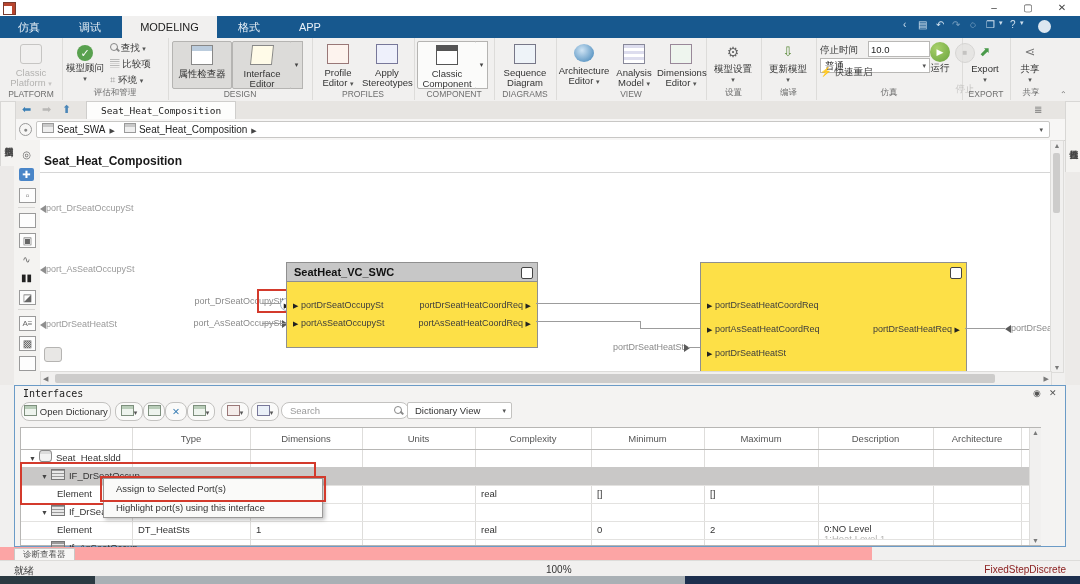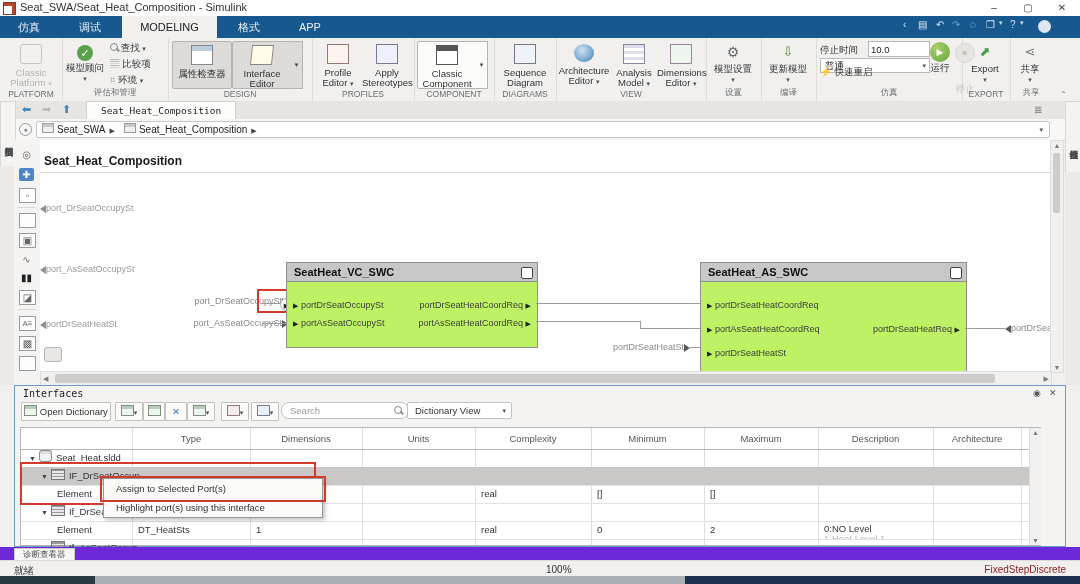--- a/index.html
+++ b/index.html
@@ -60,40 +60,40 @@
   .psep{position:absolute;left:4px;width:17px;border-top:1px solid #d8d7d5;}
   
   #canvas{left:40px;top:140px;width:1010px;height:231px;background:#fff;overflow:hidden;}
   #canvastitle{left:4px;top:14px;font-size:12px;font-weight:bold;color:#1a1a1a;}
   #titleline{left:0;top:32px;width:1010px;border-top:1px solid #d6d6d6;}
   .extport{font-size:9px;color:#9a9a9a;white-space:nowrap;}
   .pbadge{display:inline-block;width:0;height:0;border-top:4px solid transparent;border-bottom:4px solid transparent;
           border-right:6px solid #8f8f8f;vertical-align:middle;}
   .pbadge.dark{border-right-color:#5a5a5a;}
   .pbadge.flip{border-right:none;border-left:6px solid #5a5a5a;}
-  .block{position:absolute;background:#bef264;border:1px solid #8f8f8f;}
+  .block{position:absolute;background:#fde047;border:1px solid #8f8f8f;}
   .blockhead{position:absolute;left:0;right:0;top:0;height:19px;background:#c7c7c7;border-bottom:1px solid #8f8f8f;
              line-height:19px;font-weight:bold;font-size:11px;color:#111;padding-left:7px;box-sizing:border-box;}
   .blockbadge{position:absolute;right:4px;top:4px;width:10px;height:10px;border:1.5px solid #444;background:#fff;border-radius:2px;}
   .bport{position:absolute;font-size:9px;color:#3c3c3c;white-space:nowrap;line-height:10px;}
   .parrow{font-size:7px;color:#222;}
   .wire{position:absolute;background:#9c9c9c;}
   .pcircle{position:absolute;width:11px;height:11px;border:1px solid #9fb6c6;border-radius:50%;background:#fff;
            text-align:center;line-height:11px;}
   .redbox{position:absolute;border:2px solid #d33a2c;background:transparent;}
   
   .sb{background:#f1f0ef;border:1px solid #dddcda;}
   .sbarrow{position:absolute;color:#7a7a7a;font-size:7px;text-align:center;width:100%;}
   .sbthumb{position:absolute;background:#cdcccb;border-radius:2px;}
   
   #ipanel{left:14px;top:385px;width:1052px;height:162px;background:#f4f3f2;border:1px solid #6b9bc7;box-sizing:border-box;}
   #ipanelhead{left:8px;top:2px;font-family:"DejaVu Sans Mono",monospace;font-size:10px;color:#222;}
   .phicon{top:2px;font-size:9px;color:#555;}
   #itoolbar{left:4px;top:15px;width:1040px;height:22px;}
-  .tbtn{position:absolute;top:1px;height:17px;border:1px solid #c3c2c0;background:#fafaf9;border-radius:1px;
+  .tbtn{position:absolute;top:1px;height:17px;border:1px solid #c3c2c0;background:#fafaf9;border-radius:8px;
         font-size:9.5px;color:#333;line-height:17px;text-align:center;}
   .tico{display:inline-block;width:11px;height:9px;border:1px solid #7d8f7d;background:
         linear-gradient(#b9cdb9,#b9cdb9) 0 0/11px 3px no-repeat,#eef4ee;vertical-align:-1px;}
   #isearch{position:absolute;left:262px;top:1px;width:118px;height:15px;border:1px solid #c3c2c0;border-radius:8px;
            background:#fff;font-size:9.5px;color:#9a9a9a;line-height:15px;padding-left:8px;}
   .mag{position:absolute;right:6px;top:3px;width:6px;height:6px;border:1.5px solid #888;border-radius:50%;}
   .mag:after{content:"";position:absolute;left:5px;top:5px;width:4px;height:1.5px;background:#888;transform:rotate(45deg);}
   #iview{position:absolute;left:388px;top:1px;width:96px;height:15px;border:1px solid #c3c2c0;border-radius:2px;
          background:#fff;font-size:9.5px;color:#333;line-height:15px;padding-left:7px;}
   
@@ -107,34 +107,33 @@
   .twist{font-size:7px;color:#444;margin-right:3px;}
   .ifico{display:inline-block;width:12px;height:9px;background:
      repeating-linear-gradient(#9a9a9a 0 1.5px,#e8e8e8 1.5px 3px);border:1px solid #777;vertical-align:-1px;margin-right:4px;}
   .dbico{display:inline-block;width:11px;height:10px;border:1px solid #8a8a8a;border-radius:3px/4px;background:
      linear-gradient(#dcdcdc,#dcdcdc) 0 0/11px 3px no-repeat,#f3f3f3;vertical-align:-1px;margin-right:4px;}
   
   #ctxmenu{left:103px;top:478px;width:218px;height:38px;background:#fafaf9;border:1px solid #9a9998;
            box-shadow:2px 2px 4px rgba(0,0,0,.25);}
   .mitem{position:absolute;left:0;width:100%;height:19px;line-height:19px;font-size:9.5px;color:#333;padding-left:12px;box-sizing:border-box;}
   
-  #diagrow{left:0;top:547px;width:1080px;height:13px;background:#6d28d9;}
+  #diagrow{left:0;top:547px;width:872px;height:13px;background:#fca5a5;}
   #diagtab{left:14px;top:1px;height:11px;border:1px solid #c9c8c6;background:#f7f6f5;font-size:8.5px;
            color:#555;line-height:11px;padding:0 8px;}
   #statusbar{left:0;top:560px;width:1080px;height:16px;background:#f1f0ef;border-top:1px solid #dddcda;font-size:10px;}
   #taskbar{left:0;top:576px;width:1080px;height:8px;background:#1d2f4e;}
 </style>
 </head>
 <body>
 
 <div id="app">
 
   <div class="abs" id="titlebar">
     <span class="abs appicon"></span>
-    <span class="abs title">Seat_SWA/Seat_Heat_Composition - Simulink</span>
     <span class="abs winctl" style="left:980px;">–</span>
     <span class="abs winctl" style="left:1014px;">▢</span>
     <span class="abs winctl" style="left:1048px;">✕</span>
   </div>
 
   <div class="abs" id="tabstrip">
     <span class="rtab">仿真</span>
     <span class="rtab">调试</span>
     <span class="rtab active">MODELING</span>
     <span class="rtab">格式</span>
@@ -339,21 +338,20 @@
       <div class="bport" style="right:6px;top:37px;"><span>portDrSeatHeatCoordReq</span> <span class="parrow">▶</span></div>
       <div class="bport" style="right:6px;top:55px;"><span>portAsSeatHeatCoordReq</span> <span class="parrow">▶</span></div>
     </div>
 
     <div class="abs wire" style="left:496px;top:163px;width:164px;height:1px;"></div>
     <div class="abs wire" style="left:496px;top:181px;width:104px;height:1px;"></div>
     <div class="abs wire" style="left:600px;top:181px;width:1px;height:7px;"></div>
     <div class="abs wire" style="left:600px;top:188px;width:60px;height:1px;"></div>
 
     <div class="block" style="left:660px;top:122px;width:265px;height:108px;">
-      <div class="blockhead">SeatHeat_AS_SWC</div>
       <span class="blockbadge"></span>
       <div class="bport" style="left:6px;top:37px;"><span class="parrow">▶</span> <span>portDrSeatHeatCoordReq</span></div>
       <div class="bport" style="left:6px;top:61px;"><span class="parrow">▶</span> <span>portAsSeatHeatCoordReq</span></div>
       <div class="bport" style="left:6px;top:85px;"><span class="parrow">▶</span> <span>portDrSeatHeatSt</span></div>
       <div class="bport" style="right:6px;top:61px;"><span>portDrSeatHeatReq</span> <span class="parrow">▶</span></div>
     </div>
 
     <div class="abs extport" style="left:560px;top:202px;width:90px;text-align:right;color:#8a8a8a;"><span>portDrSeatHeatSt</span><span class="pbadge flip"></span></div>
     <div class="abs wire" style="left:648px;top:207px;width:12px;height:1px;"></div>
 

